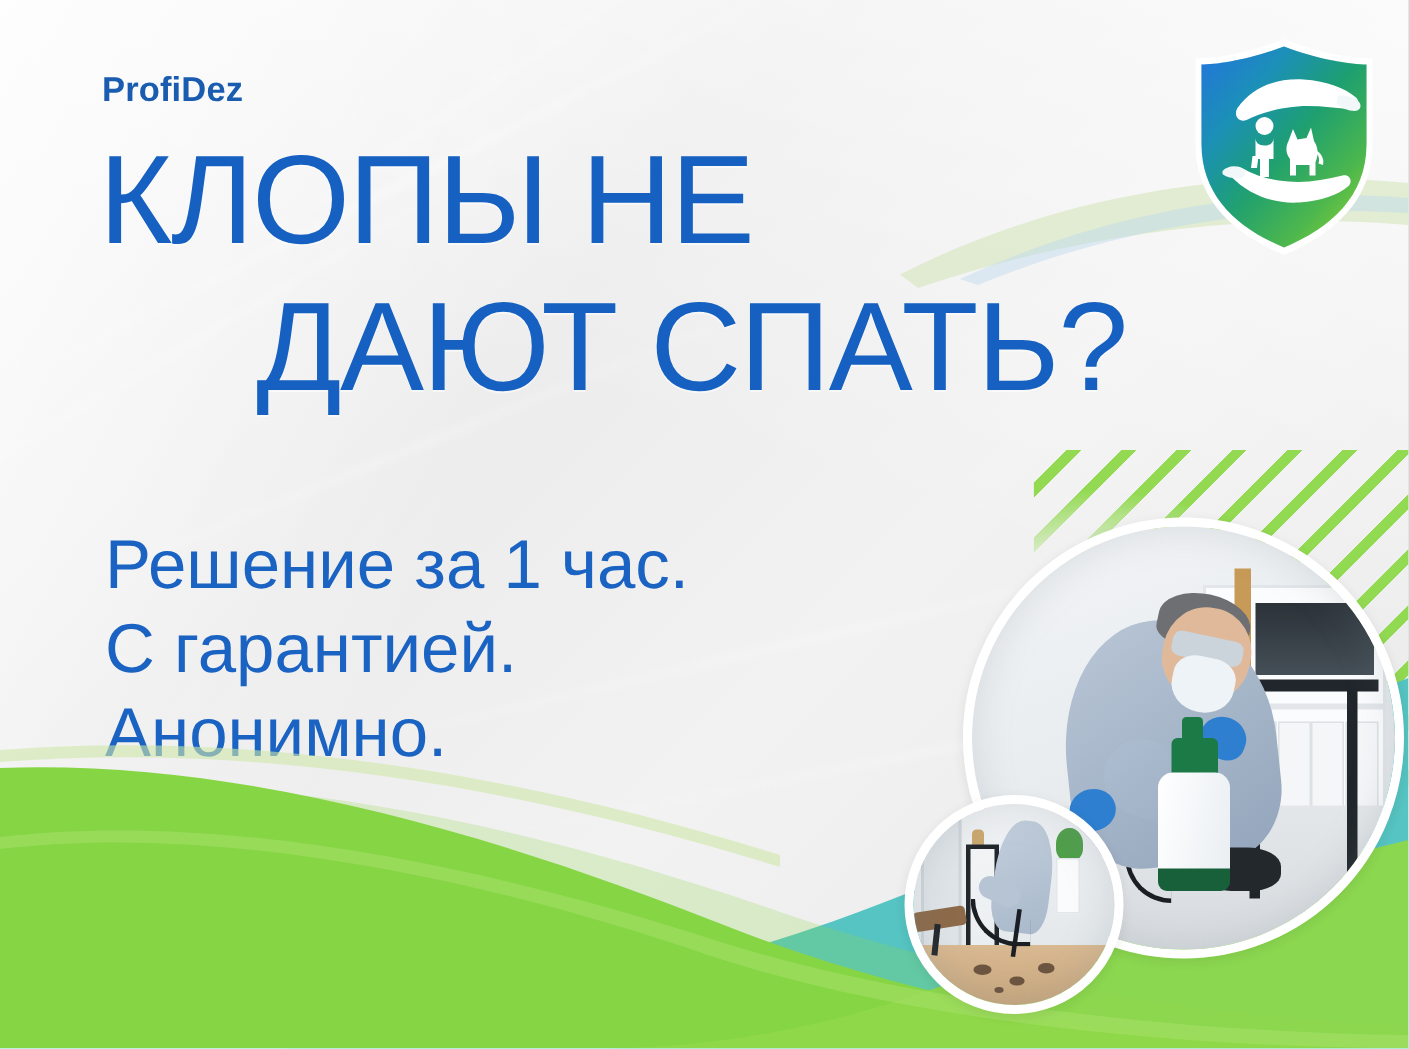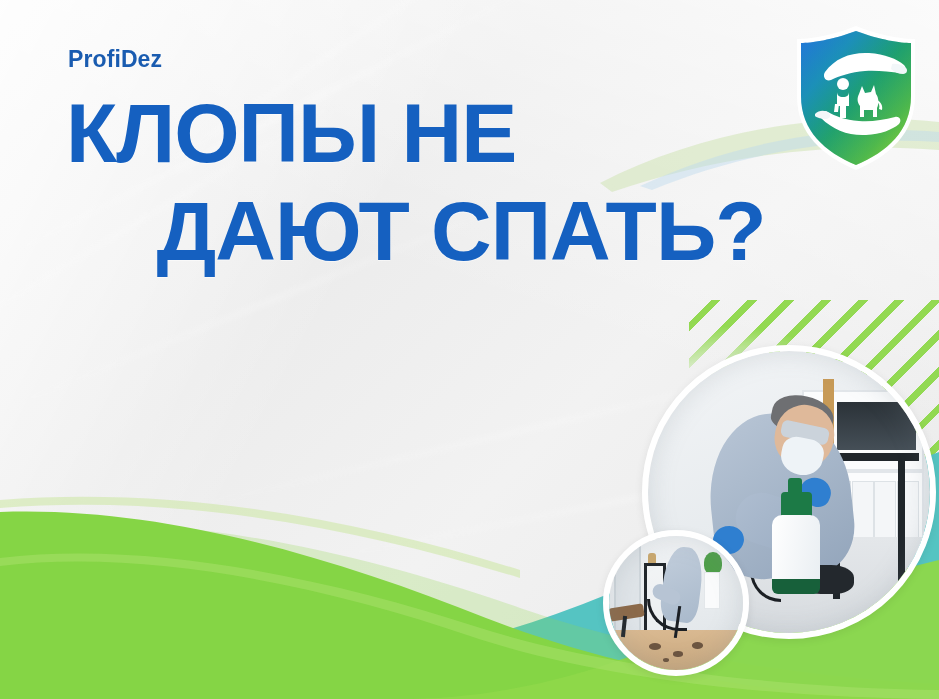--- a/index.html
+++ b/index.html
@@ -71,21 +71,21 @@
   
   .headline {
     position: absolute;
     left: 66px;
     top: 92px;
     width: 790px;
   }
   .headline-line {
     font-size: 84px;
     line-height: 0.98;
-    font-weight: 700;
+    font-weight: 400;
     color: #1560c0;
     letter-spacing: -1px;
     white-space: nowrap;
     text-shadow: 0 1px 0 rgba(255,255,255,.5);
   }
   .headline-line.l2 { margin-top: 16px; text-align: center; }
 
   
   .subtitle {
     position: absolute;
@@ -271,20 +271,25 @@
       <path d="M68,72 L71,64 L74,71 L80,70 L83,63 L85,72 C88,76 88,82 86,86 L86,95 L82,95 L82,88 L73,88 L73,95 L69,95 L69,84 C66,80 66,76 68,72 Z" fill="#ffffff"></path>
       <path d="M86,78 C90,80 92,84 91,88 L88,87 C89,84 88,81 86,80 Z" fill="#ffffff"></path>
     </svg>
   </div>
 
   <div class="headline">
     <div class="headline-line l1">КЛОПЫ НЕ</div>
     <div class="headline-line l2">ДАЮТ СПАТЬ?</div>
   </div>
 
+  <div class="subtitle">
+    <div class="subtitle-line">Решение за 1 час.</div>
+    <div class="subtitle-line">С гарантией.</div>
+    <div class="subtitle-line">Анонимно.</div>
+  </div>
 
   <svg class="deco-svg" viewBox="0 0 939 699">
 
     <path d="M0,699 L939,699 L939,430 C830,470 700,540 560,590 C420,640 200,664 0,672 Z" fill="#55c4c2" opacity="0"></path>
     <path d="M190,699 L939,699 L939,452 C820,496 690,566 556,614 C430,658 300,684 190,699 Z" fill="#55c4c2"></path>
 
     <path d="M120,699 L939,699 L939,470 C816,516 688,586 552,632 C424,674 262,693 120,699 Z" fill="#f1f1f1" opacity=".0"></path>
 
     <path d="M0,528 C170,508 360,552 520,608 C660,656 810,678 939,684 L939,699 L0,699 Z" fill="#8ed84a" opacity=".25"></path>
 

